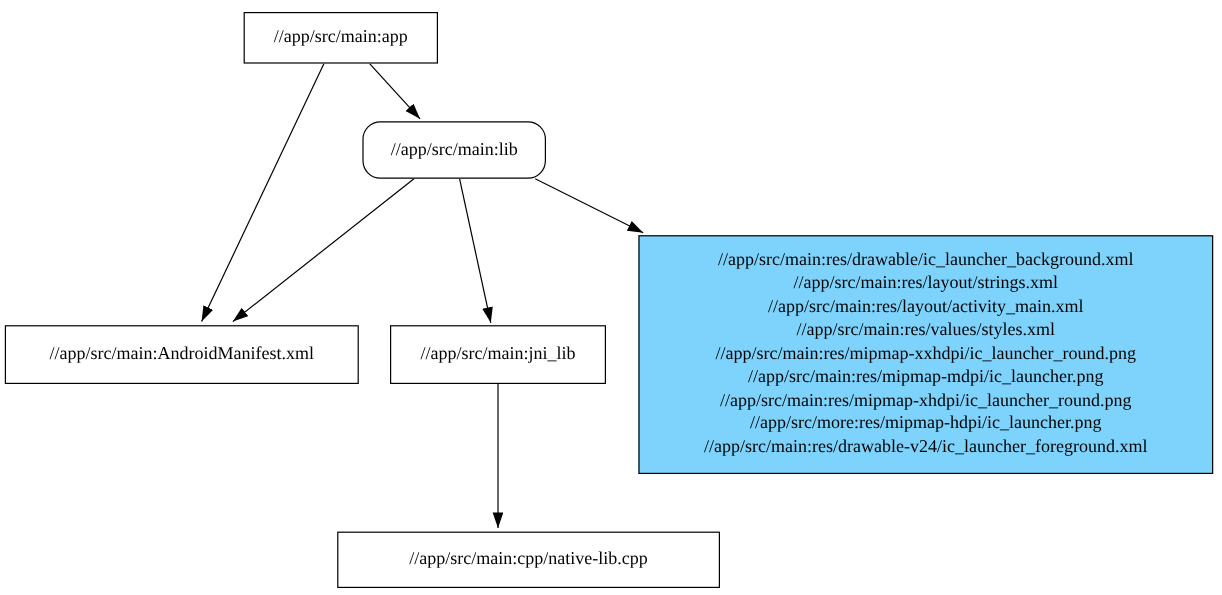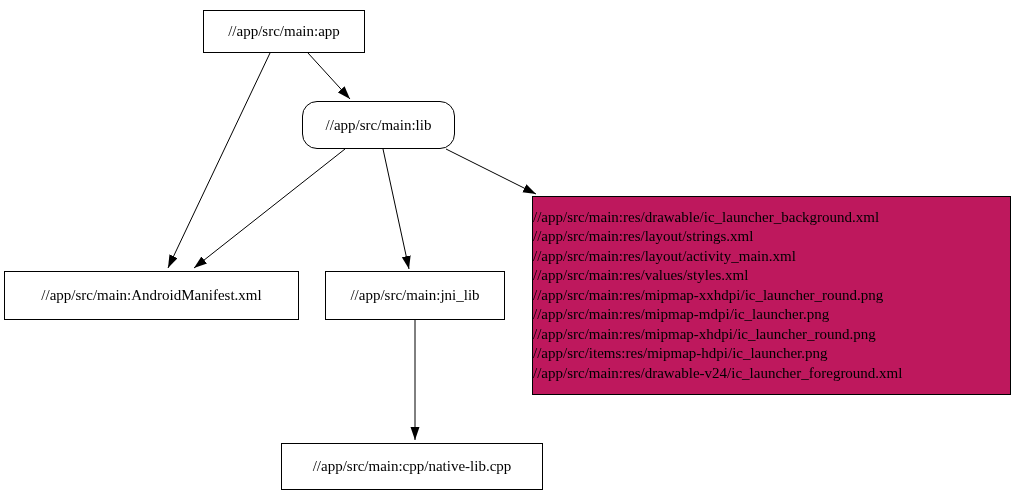--- a/index.html
+++ b/index.html
@@ -32,24 +32,24 @@
     align-items: center;
     justify-content: center;
     text-align: center;
     font-size: 15px;
     white-space: nowrap;
   }
   .multiline-node {
     position: absolute;
     box-sizing: border-box;
     border: 1px solid #000000;
-    background: #be185d;
+    background: #7dd3fc;
     display: flex;
     flex-direction: column;
-    align-items: flex-start;
+    align-items: center;
     justify-content: center;
     text-align: center;
     font-size: 15px;
   }
   .multiline-node .res-line {
     line-height: 19.5px;
     white-space: nowrap;
   }
   svg line {
     stroke: #000000;
@@ -92,21 +92,21 @@
   </div>
 
   <div class="multiline-node" style="left:532px; top:196px; width:479px; height:199px;">
     <div class="res-line">//app/src/main:res/drawable/ic_launcher_background.xml</div>
     <div class="res-line">//app/src/main:res/layout/strings.xml</div>
     <div class="res-line">//app/src/main:res/layout/activity_main.xml</div>
     <div class="res-line">//app/src/main:res/values/styles.xml</div>
     <div class="res-line">//app/src/main:res/mipmap-xxhdpi/ic_launcher_round.png</div>
     <div class="res-line">//app/src/main:res/mipmap-mdpi/ic_launcher.png</div>
     <div class="res-line">//app/src/main:res/mipmap-xhdpi/ic_launcher_round.png</div>
-    <div class="res-line">//app/src/items:res/mipmap-hdpi/ic_launcher.png</div>
+    <div class="res-line">//app/src/more:res/mipmap-hdpi/ic_launcher.png</div>
     <div class="res-line">//app/src/main:res/drawable-v24/ic_launcher_foreground.xml</div>
   </div>
 
-  <div class="node" style="left:281px; top:443px; width:262px; height:47px;">
+  <div class="node" style="left:281px; top:443px; width:319px; height:47px;">
     <span>//app/src/main:cpp/native-lib.cpp</span>
   </div>
 
 </div>
 
 </body></html>

